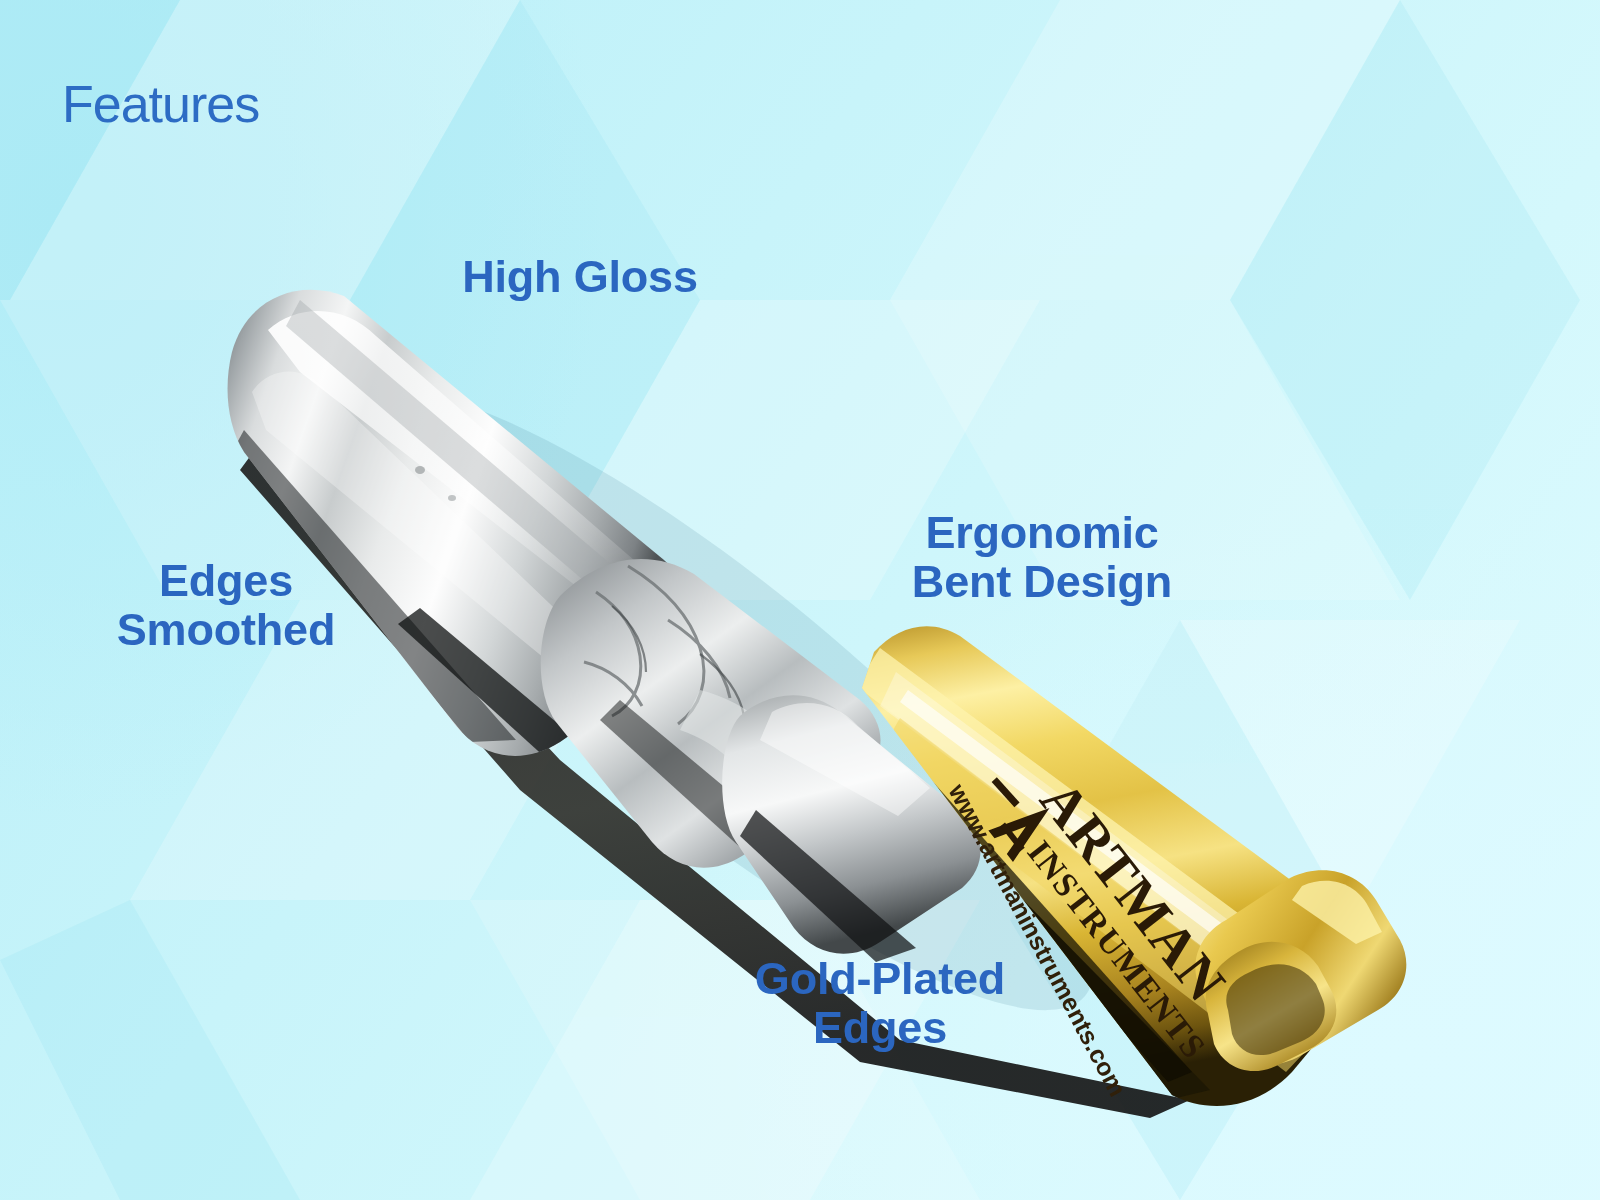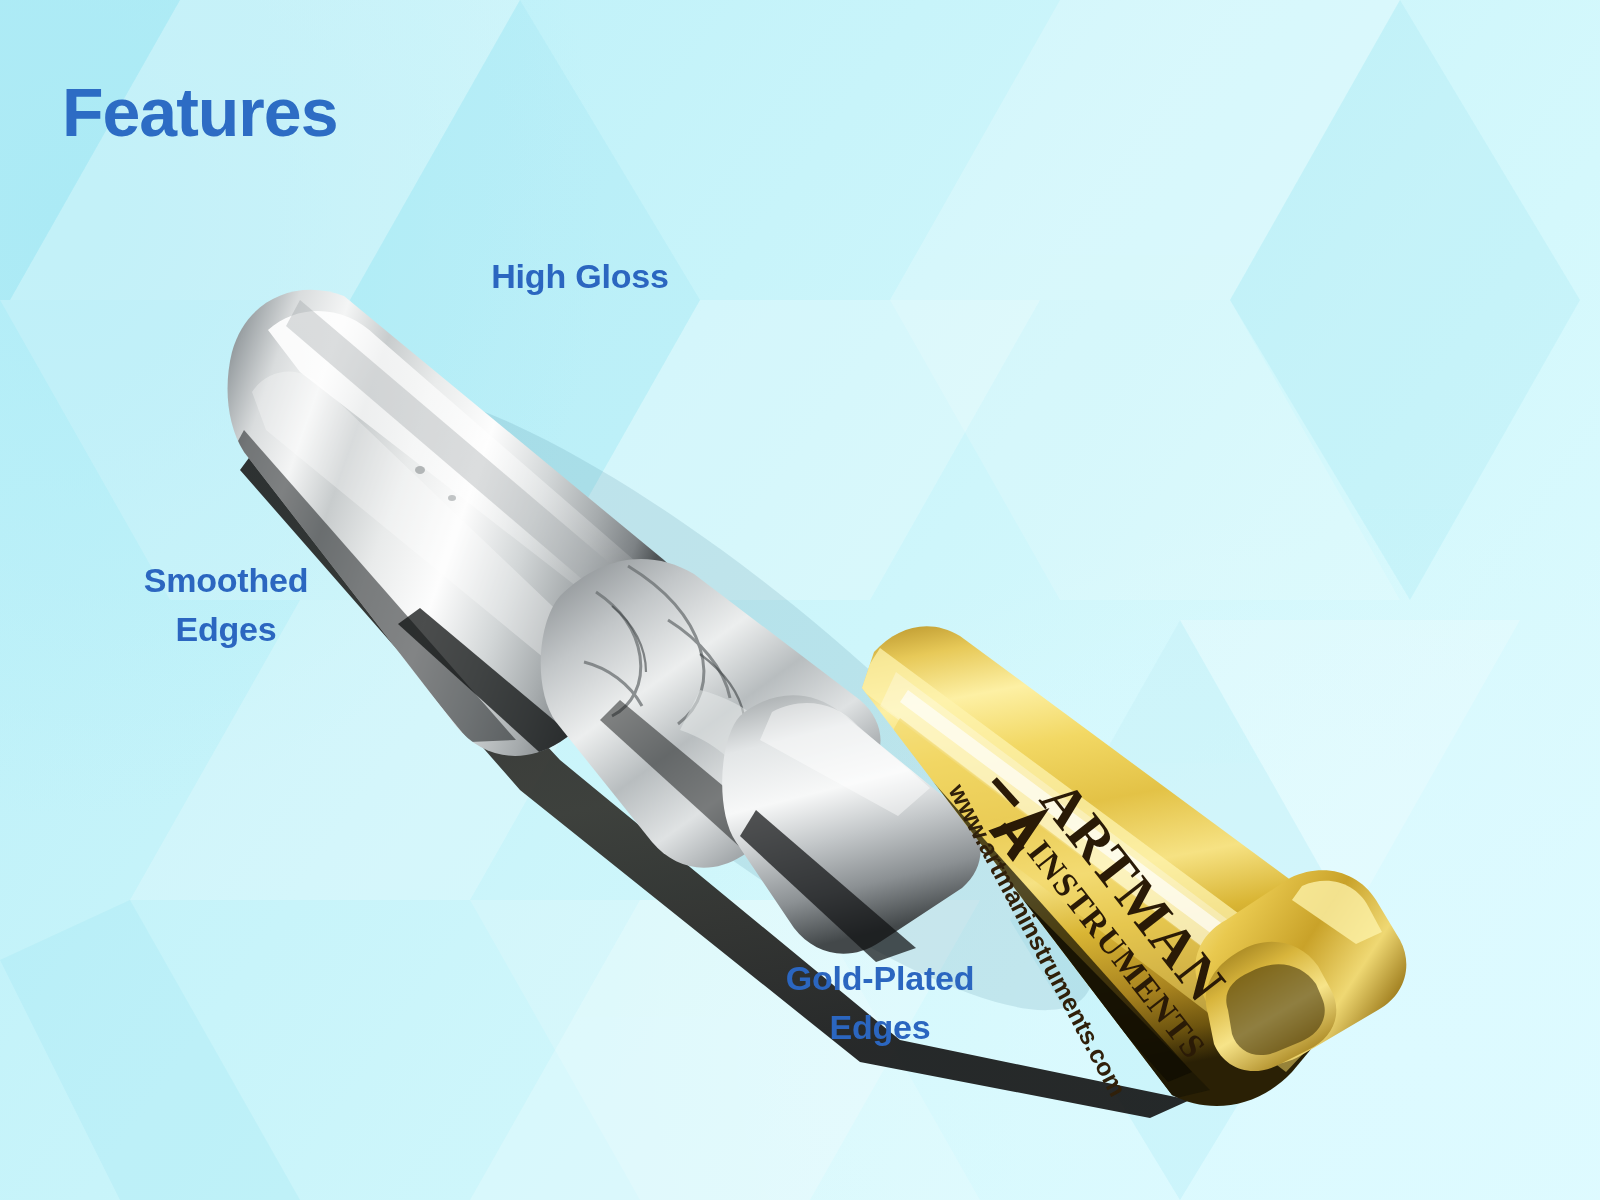--- a/index.html
+++ b/index.html
@@ -21,31 +21,31 @@
       radial-gradient(ellipse 1300px 900px at 88% 88%, #ddfaff 0%, rgba(221,250,255,0) 62%),
       radial-gradient(ellipse 900px 1000px at 4% 18%, #b2edf7 0%, rgba(178,237,247,0) 60%),
       linear-gradient(125deg, #b9eff8 0%, #c8f4fa 38%, #d4f8fc 70%, #dffbff 100%);
   }
   .facets { position:absolute; inset:0; }
   .facets svg { width:100%; height:100%; display:block; }
   
   .title {
     position:absolute;
     left:62px; top:78px;
-    font-size:68px;
-    font-weight:bold;
+    font-size:52px;
+    font-weight:normal;
     letter-spacing:-1px;
     color:#2d6cc4;
     line-height:1;
   }
   
   .label {
     position:absolute;
     color:#2b66c0;
-    font-size:34px;
+    font-size:45px;
     font-weight:bold;
     line-height:49px;
     text-align:center;
     white-space:nowrap;
     letter-spacing:-0.2px;
   }
   .label .ln { display:block; }
   #lbl-gloss  { left:432px; top:252px; width:296px; }
   #lbl-edges  { left:78px;  top:556px; width:296px; }
   #lbl-ergo   { left:892px; top:508px; width:300px; }
@@ -320,23 +320,27 @@
     </svg>
   </div>
 
   <div class="title">Features</div>
 
   <div class="label" id="lbl-gloss">
     <span class="ln">High Gloss</span>
   </div>
 
   <div class="label" id="lbl-edges">
+    <span class="ln">Edges</span>
     <span class="ln">Smoothed</span>
-    <span class="ln">Edges</span>
-  </div>
-
+  </div>
+
+  <div class="label" id="lbl-ergo">
+    <span class="ln">Ergonomic</span>
+    <span class="ln">Bent Design</span>
+  </div>
 
   <div class="label" id="lbl-gold">
     <span class="ln">Gold-Plated</span>
     <span class="ln">Edges</span>
   </div>
 
 </div>
 
 </body></html>

